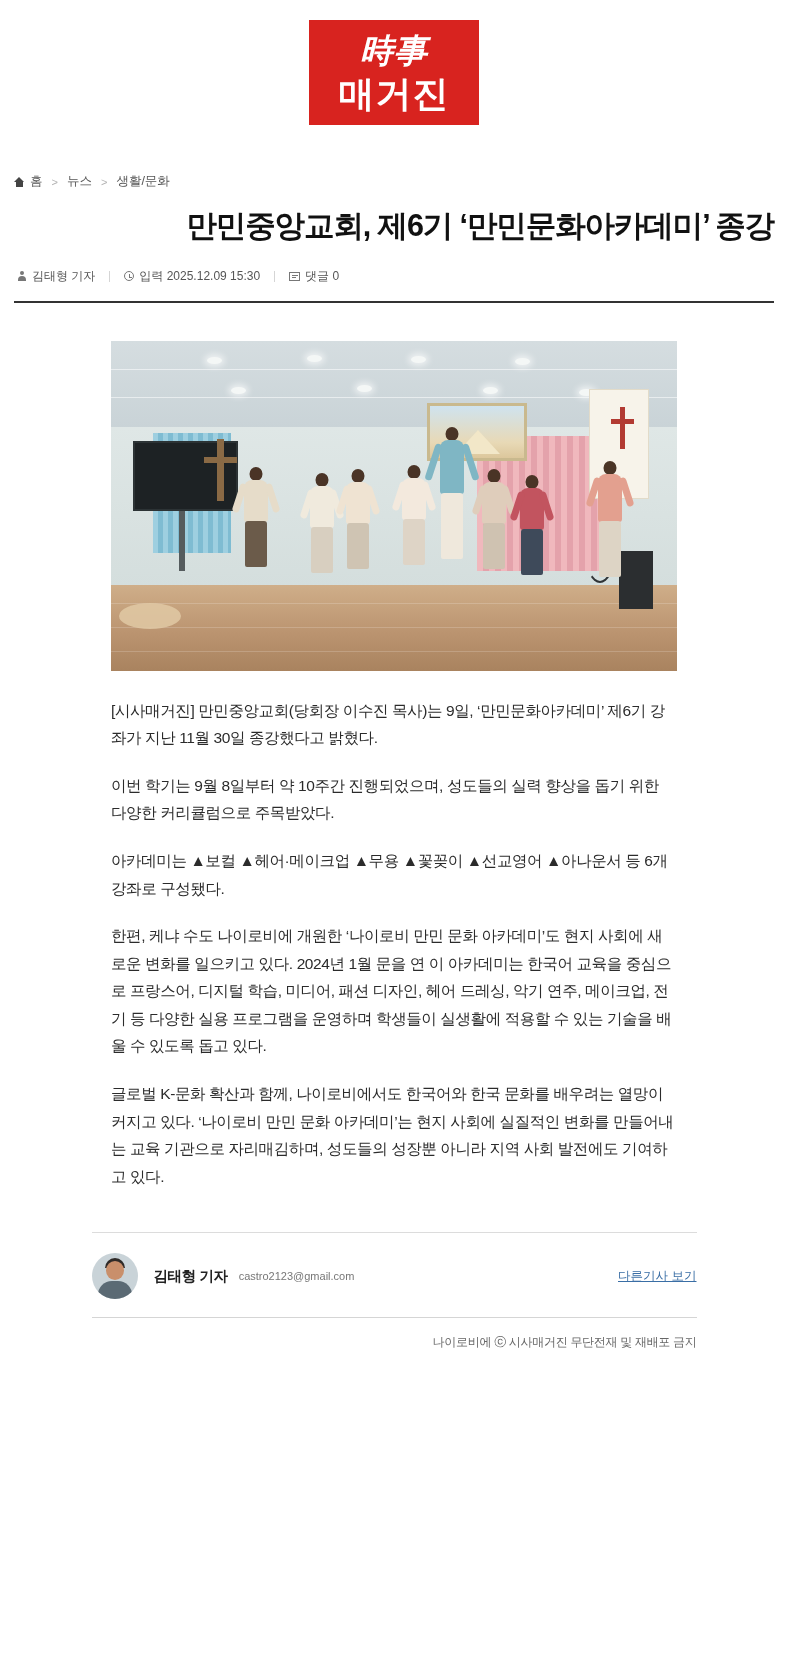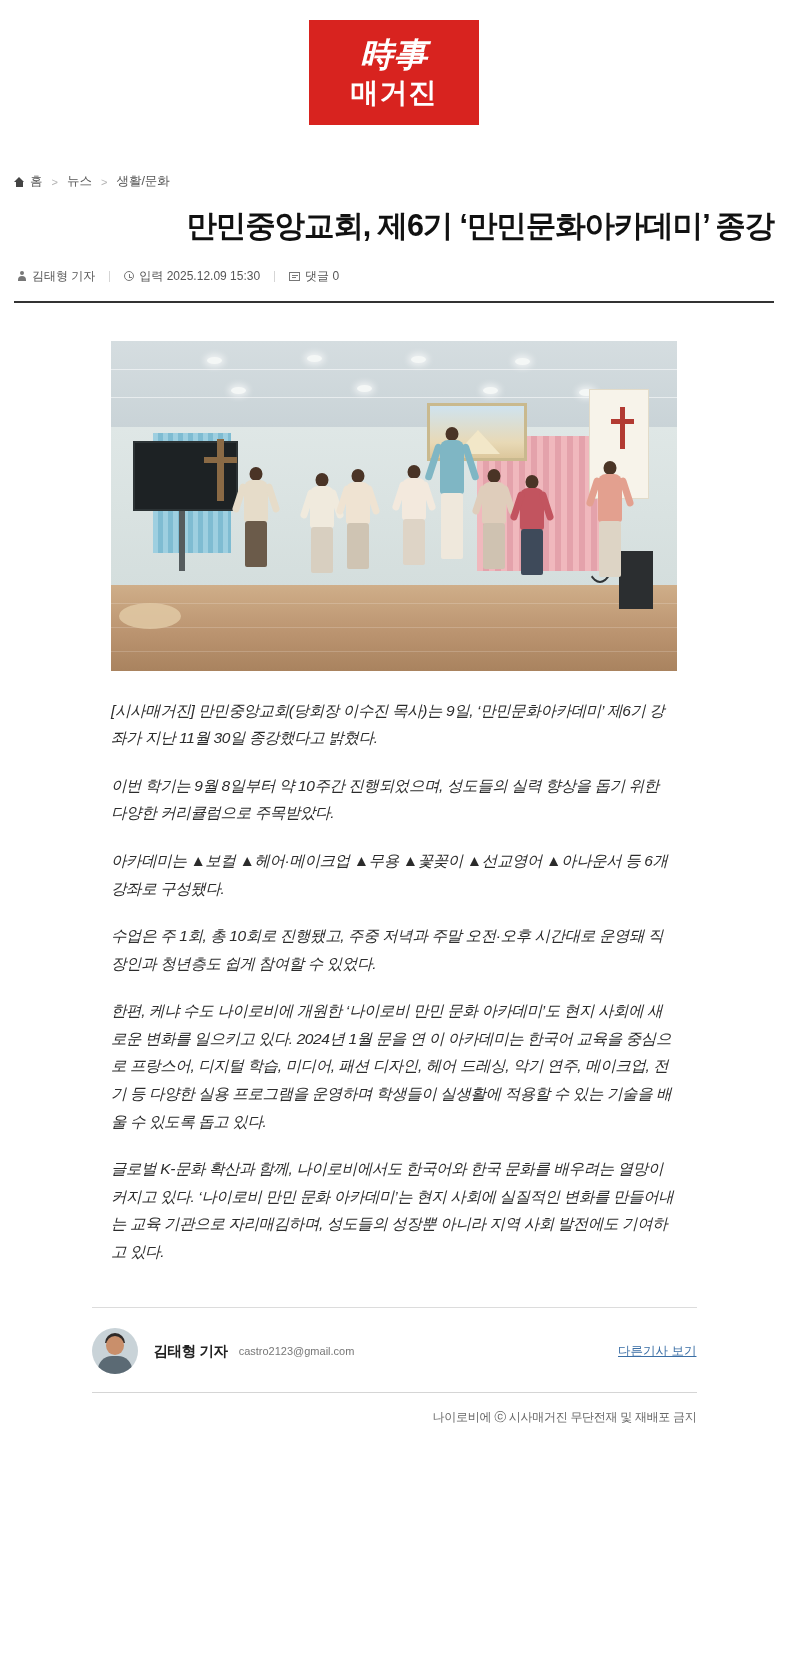--- a/index.html
+++ b/index.html
@@ -39,21 +39,21 @@
     font-weight: bold;
     line-height: 1;
     letter-spacing: 1px;
   }
   .logo .line1 {
     font-size: 33px;
     font-style: italic;
     margin-bottom: 8px;
   }
   .logo .line2 {
-    font-size: 28px;
+    font-size: 36px;
   }
 
   
   .breadcrumb {
     margin-top: 48px;
     padding: 0 14px;
     display: flex;
     align-items: center;
     font-size: 12.5px;
     color: #555555;
@@ -317,21 +317,21 @@
 
   
   .body-copy {
     width: 566px;
     margin: 26px auto 0;
     font-size: 15.5px;
     line-height: 1.78;
     color: #2b2b2b;
     letter-spacing: -0.4px;
   }
-  .body-copy p { margin: 0 0 20px; font-style: italic; }
+  .body-copy p { margin: 0 0 20px; }
   .body-copy p.tight { }
 
   
   .reporter-rule {
     width: 605px;
     margin: 42px auto 0;
     height: 1px;
     background: #dcdcdc;
   }
   .reporter {
@@ -529,21 +529,20 @@
         <div class="arm-l" style="background:#e3a08f"></div>
         <div class="arm-r" style="background:#e3a08f"></div>
       </div>
     </div>
   </div>
 
   <div class="body-copy">
     <p>[시사매거진] 만민중앙교회(당회장 이수진 목사)는 9일, ‘만민문화아카데미’ 제6기 강좌가 지난 11월 30일 종강했다고 밝혔다.</p>
     <p>이번 학기는 9월 8일부터 약 10주간 진행되었으며, 성도들의 실력 향상을 돕기 위한 다양한 커리큘럼으로 주목받았다.</p>
     <p class="tight">아카데미는 ▲보컬 ▲헤어·메이크업 ▲무용 ▲꽃꽂이 ▲선교영어 ▲아나운서 등 6개 강좌로 구성됐다.</p>
-    <p>수업은 주 1회, 총 10회로 진행됐고, 주중 저녁과 주말 오전·오후 시간대로 운영돼 직장인과 청년층도 쉽게 참여할 수 있었다.</p>
     <p>한편, 케냐 수도 나이로비에 개원한 ‘나이로비 만민 문화 아카데미’도 현지 사회에 새로운 변화를 일으키고 있다. 2024년 1월 문을 연 이 아카데미는 한국어 교육을 중심으로 프랑스어, 디지털 학습, 미디어, 패션 디자인, 헤어 드레싱, 악기 연주, 메이크업, 전기 등 다양한 실용 프로그램을 운영하며 학생들이 실생활에 적용할 수 있는 기술을 배울 수 있도록 돕고 있다.</p>
     <p>글로벌 K-문화 확산과 함께, 나이로비에서도 한국어와 한국 문화를 배우려는 열망이 커지고 있다. ‘나이로비 만민 문화 아카데미’는 현지 사회에 실질적인 변화를 만들어내는 교육 기관으로 자리매김하며, 성도들의 성장뿐 아니라 지역 사회 발전에도 기여하고 있다.</p>
   </div>
 
   <div class="reporter-rule"></div>
   <div class="reporter">
     <div class="avatar">
       <div class="a-hair"></div>
       <div class="a-head"></div>
       <div class="a-body"></div>

